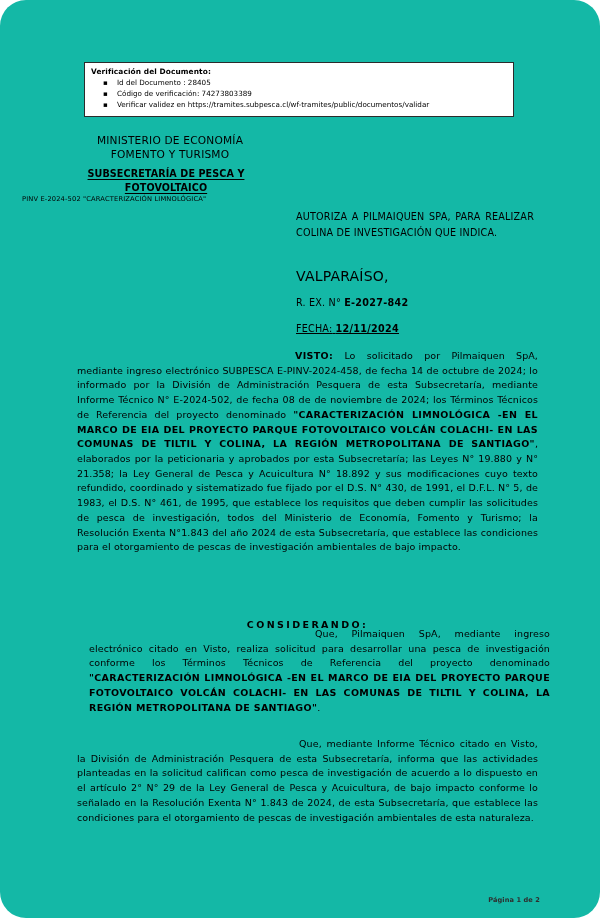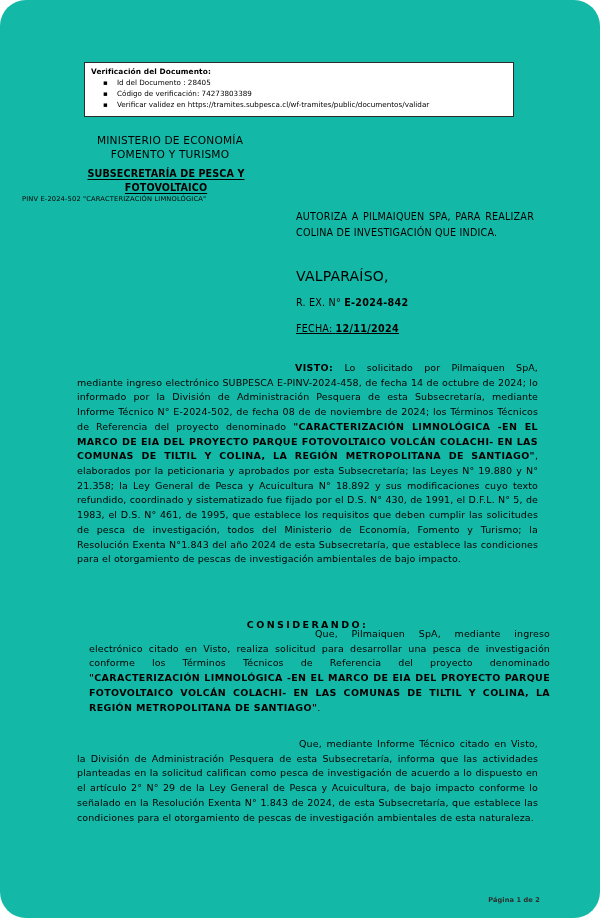--- a/index.html
+++ b/index.html
@@ -155,21 +155,21 @@
   }
   .lead-short {
     display: inline-block;
     width: 222px;
   }
   .lead-med {
     display: inline-block;
     width: 226px;
   }
 
-  #visto-para  { top: 349px; margin-top: 12px; }
+  #visto-para  { top: 349px; }
   #consid-1    { top: 627px; margin-left: 12px; }
   #consid-2    { top: 737px; }
 
   .considerando {
     position: absolute;
     left: 77px;
     width: 461px;
     top: 595px;
     text-align: center;
     font-size: 9.5px;
@@ -224,21 +224,21 @@
     <div><span>SUBSECRETARÍA DE PESCA Y</span></div>
     <div><span>FOTOVOLTAICO</span></div>
   </div>
 
   <div class="pinv-ref">PINV E-2024-502 "CARACTERIZACIÓN LIMNOLÓGICA"</div>
 
   <div class="autoriza">AUTORIZA A PILMAIQUEN SPA, PARA REALIZAR COLINA DE INVESTIGACIÓN QUE INDICA.</div>
   <div class="valparaiso">VALPARAÍSO,</div>
   <div class="rex">
     <span>R. EX. N°</span>
-    <b>E-2024-842</b>
+    <b>E-2027-842</b>
   </div>
   <div class="fecha">
     <span>FECHA:</span>
     <b>12/11/2024</b>
   </div>
 
   <div class="body-col" id="visto-para">
     <p class="para"><span class="lead"></span><b>VISTO:</b> <span>Lo solicitado por Pilmaiquen SpA, mediante ingreso electrónico SUBPESCA E-PINV-2024-458, de fecha 14 de octubre de 2024; lo informado por la División de Administración Pesquera de esta Subsecretaría, mediante Informe Técnico N° E-2024-502, de fecha 08 de de noviembre de 2024; los Términos Técnicos de Referencia del proyecto denominado </span><b>"CARACTERIZACIÓN LIMNOLÓGICA -EN EL MARCO DE EIA DEL PROYECTO PARQUE FOTOVOLTAICO VOLCÁN COLACHI- EN LAS COMUNAS DE TILTIL Y COLINA, LA REGIÓN METROPOLITANA DE SANTIAGO"</b><span>, elaborados por la peticionaria y aprobados por esta Subsecretaría; las Leyes N° 19.880 y N° 21.358; la Ley General de Pesca y Acuicultura N° 18.892 y sus modificaciones cuyo texto refundido, coordinado y sistematizado fue fijado por el D.S. N° 430, de 1991, el D.F.L. N° 5, de 1983, el D.S. N° 461, de 1995, que establece los requisitos que deben cumplir las solicitudes de pesca de investigación, todos del Ministerio de Economía, Fomento y Turismo; la Resolución Exenta N°1.843 del año 2024 de esta Subsecretaría, que establece las condiciones para el otorgamiento de pescas de investigación ambientales de bajo impacto.</span></p>
   </div>
 

